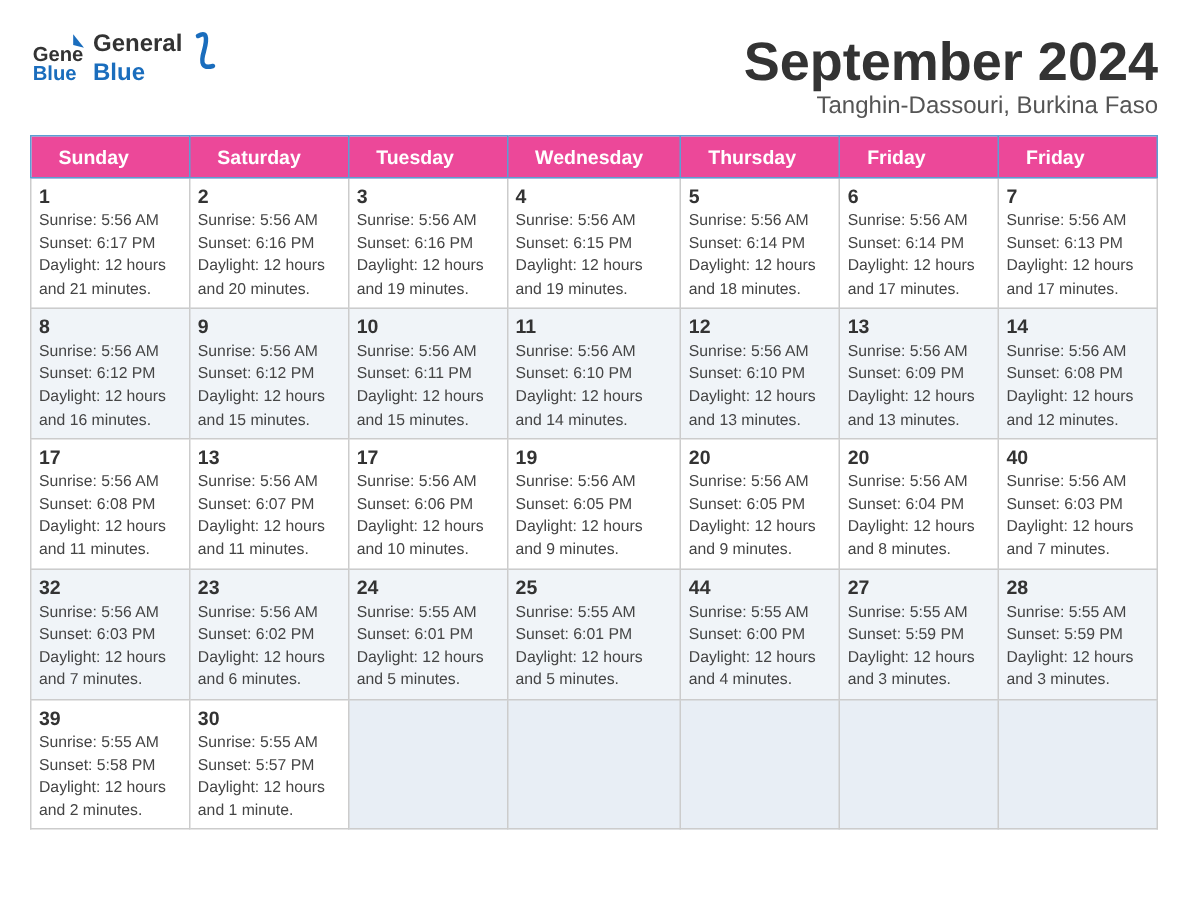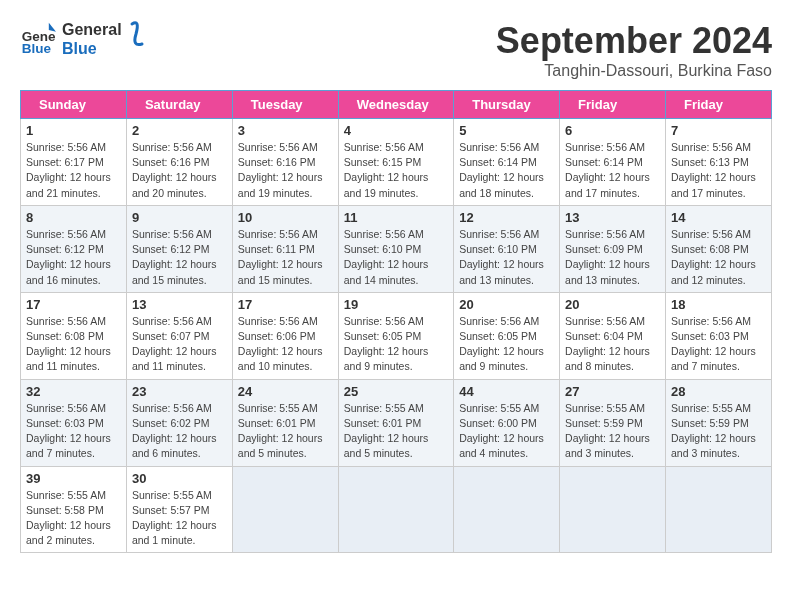--- a/index.html
+++ b/index.html
@@ -253,21 +253,21 @@
 and 9 minutes.</div>
         </td>
         <td>
           <div class="day-num">20</div>
           <div class="day-info" style="white-space: pre-line;">Sunrise: 5:56 AM
 Sunset: 6:04 PM
 Daylight: 12 hours
 and 8 minutes.</div>
         </td>
         <td>
-          <div class="day-num">18</div>
+          <div class="day-num">40</div>
           <div class="day-info" style="white-space: pre-line;">Sunrise: 5:56 AM
 Sunset: 6:03 PM
 Daylight: 12 hours
 and 7 minutes.</div>
         </td>
       </tr>
       <tr>
         <td>
           <div class="day-num">32</div>
           <div class="day-info" style="white-space: pre-line;">Sunrise: 5:56 AM

